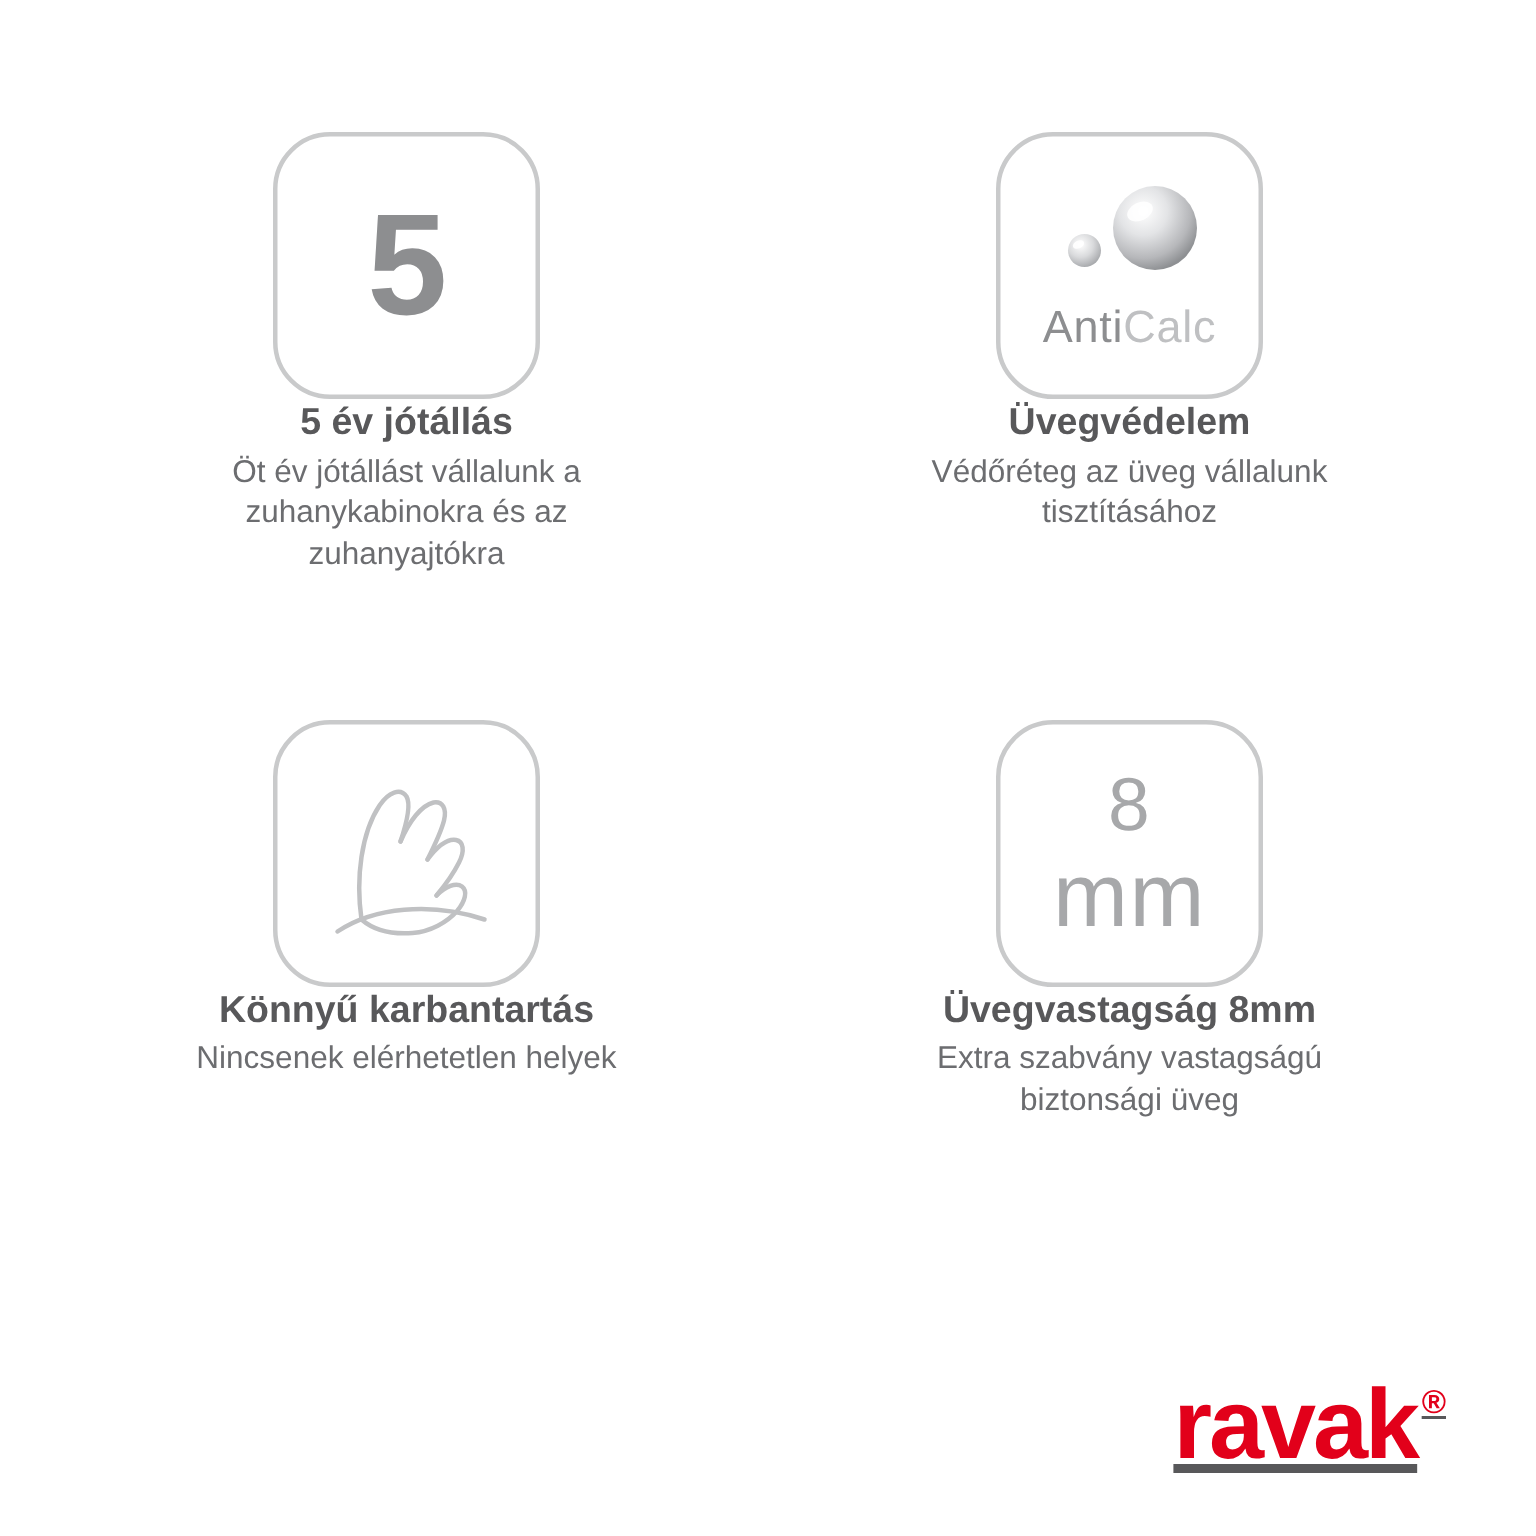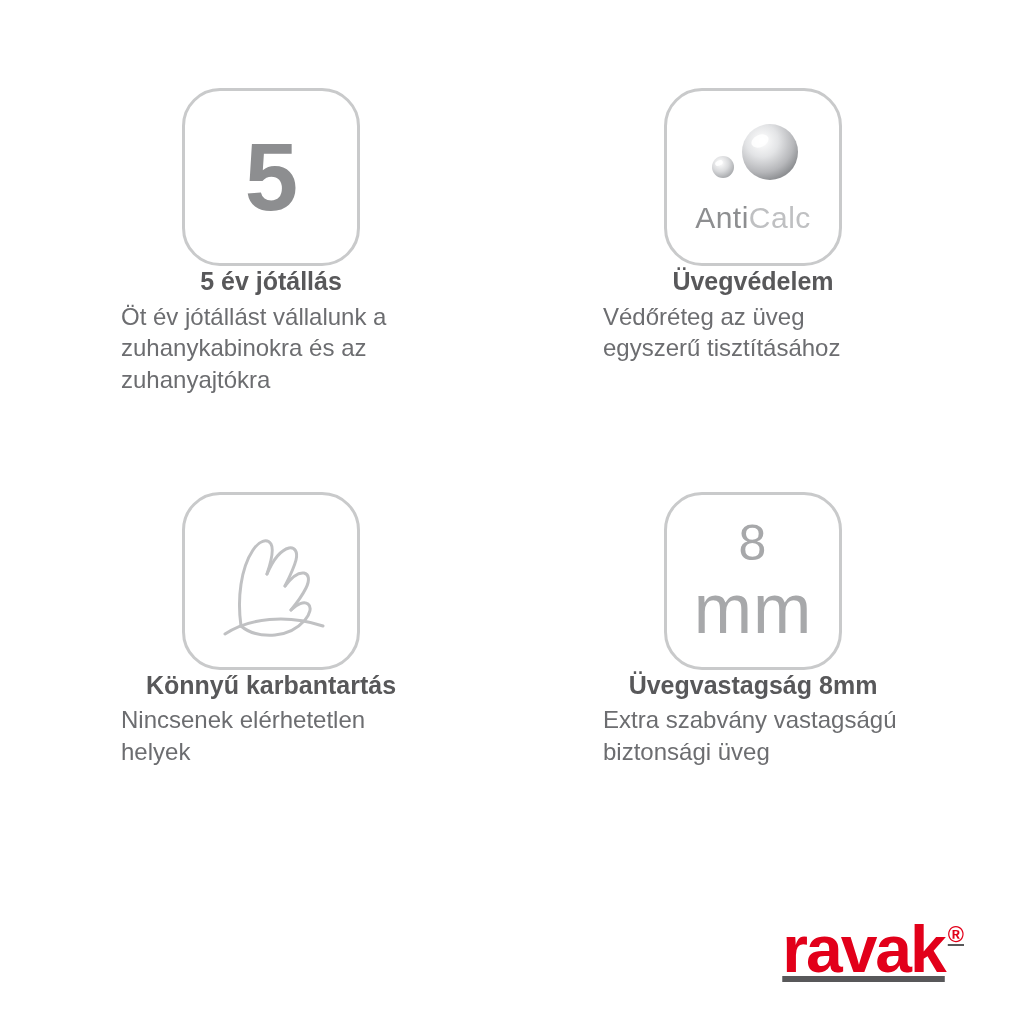--- a/index.html
+++ b/index.html
@@ -66,21 +66,21 @@
     align-items: center;
     justify-content: center;
     color: #a7a8aa;
     line-height: 1;
   }
   .icon-thickness .num {
     font-size: 50px;
     letter-spacing: 1px;
   }
   .icon-thickness .unit {
-    font-size: 70px;
+    font-size: 60px;
     margin-top: 6px;
     letter-spacing: 1px;
   }
   .anticalc-wrap {
     display: flex;
     flex-direction: column;
     align-items: center;
     justify-content: center;
     width: 100%;
     height: 100%;
@@ -97,23 +97,23 @@
   .title {
     font-size: 25px;
     font-weight: bold;
     color: #58585a;
     text-align: center;
     line-height: 1.22;
     max-width: 340px;
   }
   .desc {
     margin-top: 4px;
-    font-size: 24px;
+    font-size: 21px;
     color: #6c6d70;
-    text-align: left;
+    text-align: center;
     line-height: 1.32;
     max-width: 300px;
   }
   .logo {
     position: absolute;
     right: 60px;
     bottom: 42px;
     display: flex;
     align-items: flex-start;
     text-decoration: underline;
@@ -171,21 +171,21 @@
               <circle cx="25" cy="48" r="11" fill="url(#dropSmall)"></circle>
               <ellipse cx="21" cy="44" rx="4" ry="2.6" fill="#ffffff" opacity="0.9" transform="rotate(-25 21 44)"></ellipse>
             </svg>
           </span>
           <div class="anticalc-text">
             <span class="anti">Anti</span><span class="calc">Calc</span>
           </div>
         </div>
       </div>
       <div class="title">Üvegvédelem</div>
-      <div class="desc">Védőréteg az üveg egyszerű tisztításához</div>
+      <div class="desc">Védőréteg az üveg vállalunk tisztításához</div>
     </div>
 
     <div class="feature col-left">
       <div class="icon-box">
         <span>
           <svg width="140" height="130" viewBox="0 0 140 130" aria-hidden="true">
             <g fill="none" stroke="#c0c1c3" stroke-width="3" stroke-linecap="round" stroke-linejoin="round">
               <path d="M40 112 C36 84 40 54 52 36 C58 27 66 24 70 30 C73 35 70 48 66 60"></path>
               <path d="M66 60 C72 46 80 36 88 34 C94 33 97 38 95 46 C93 54 88 64 84 72"></path>
               <path d="M84 72 C90 64 97 58 103 59 C108 60 109 66 105 74 C101 82 95 90 90 96"></path>

